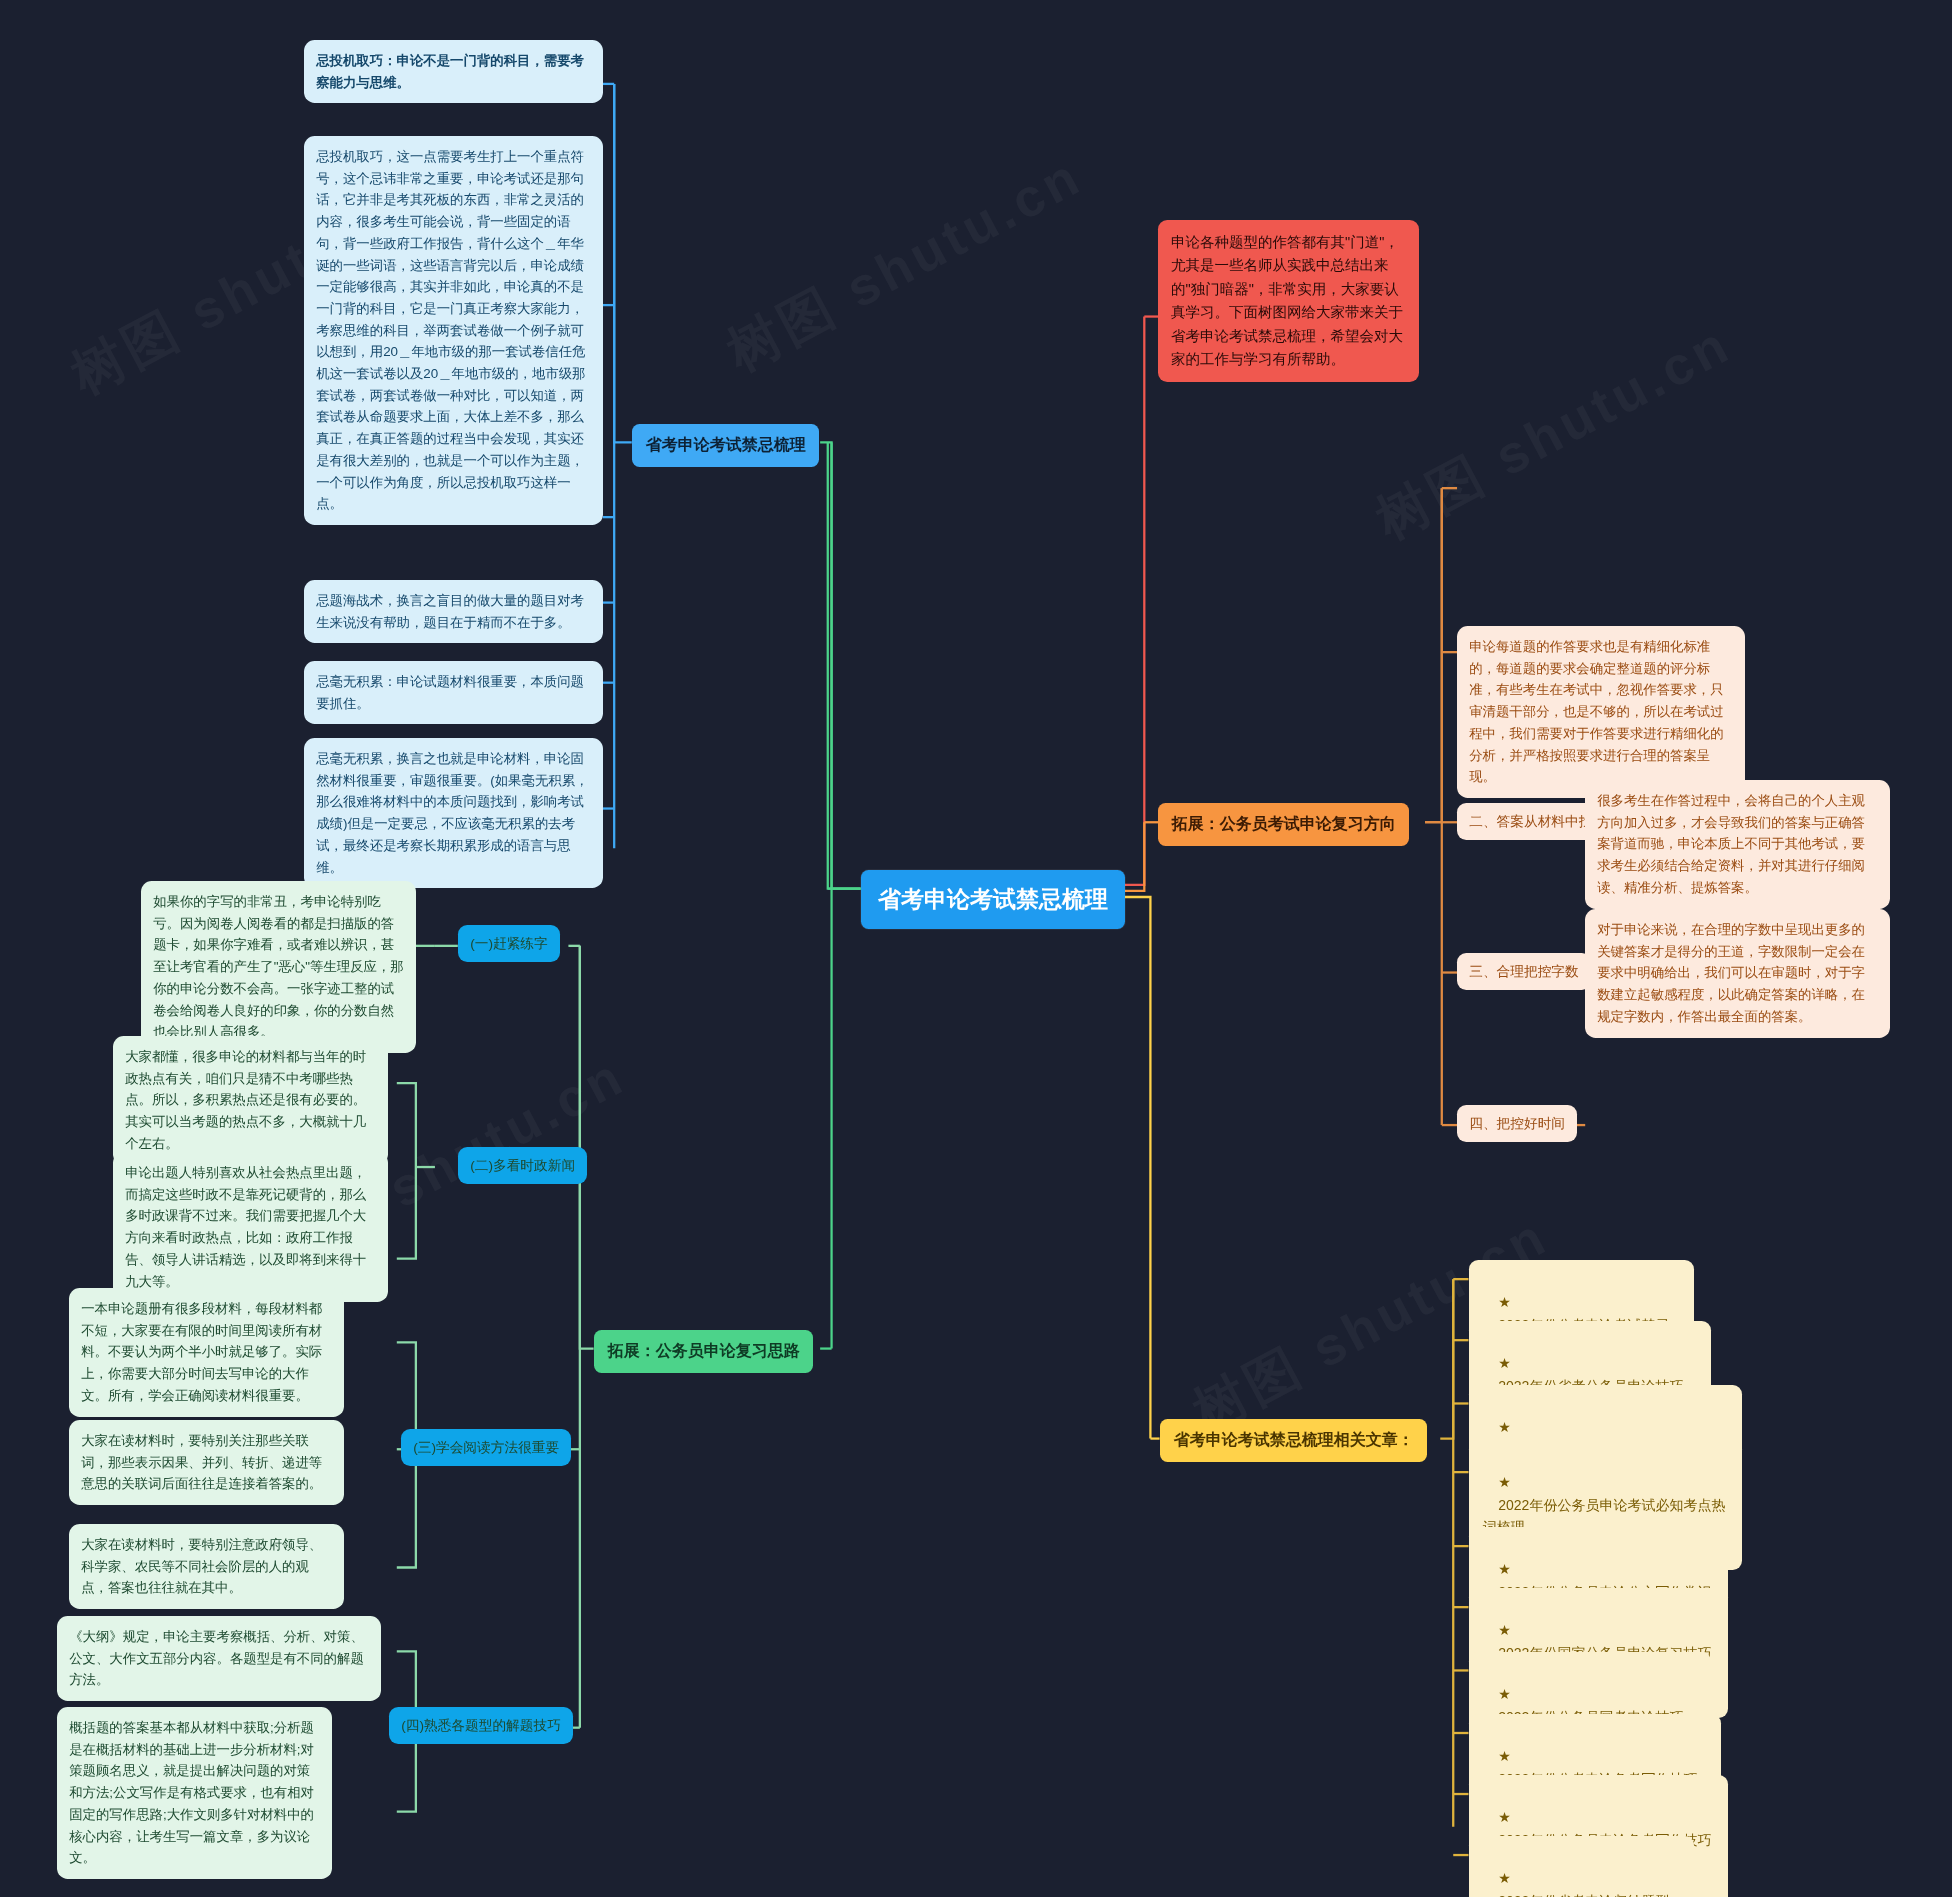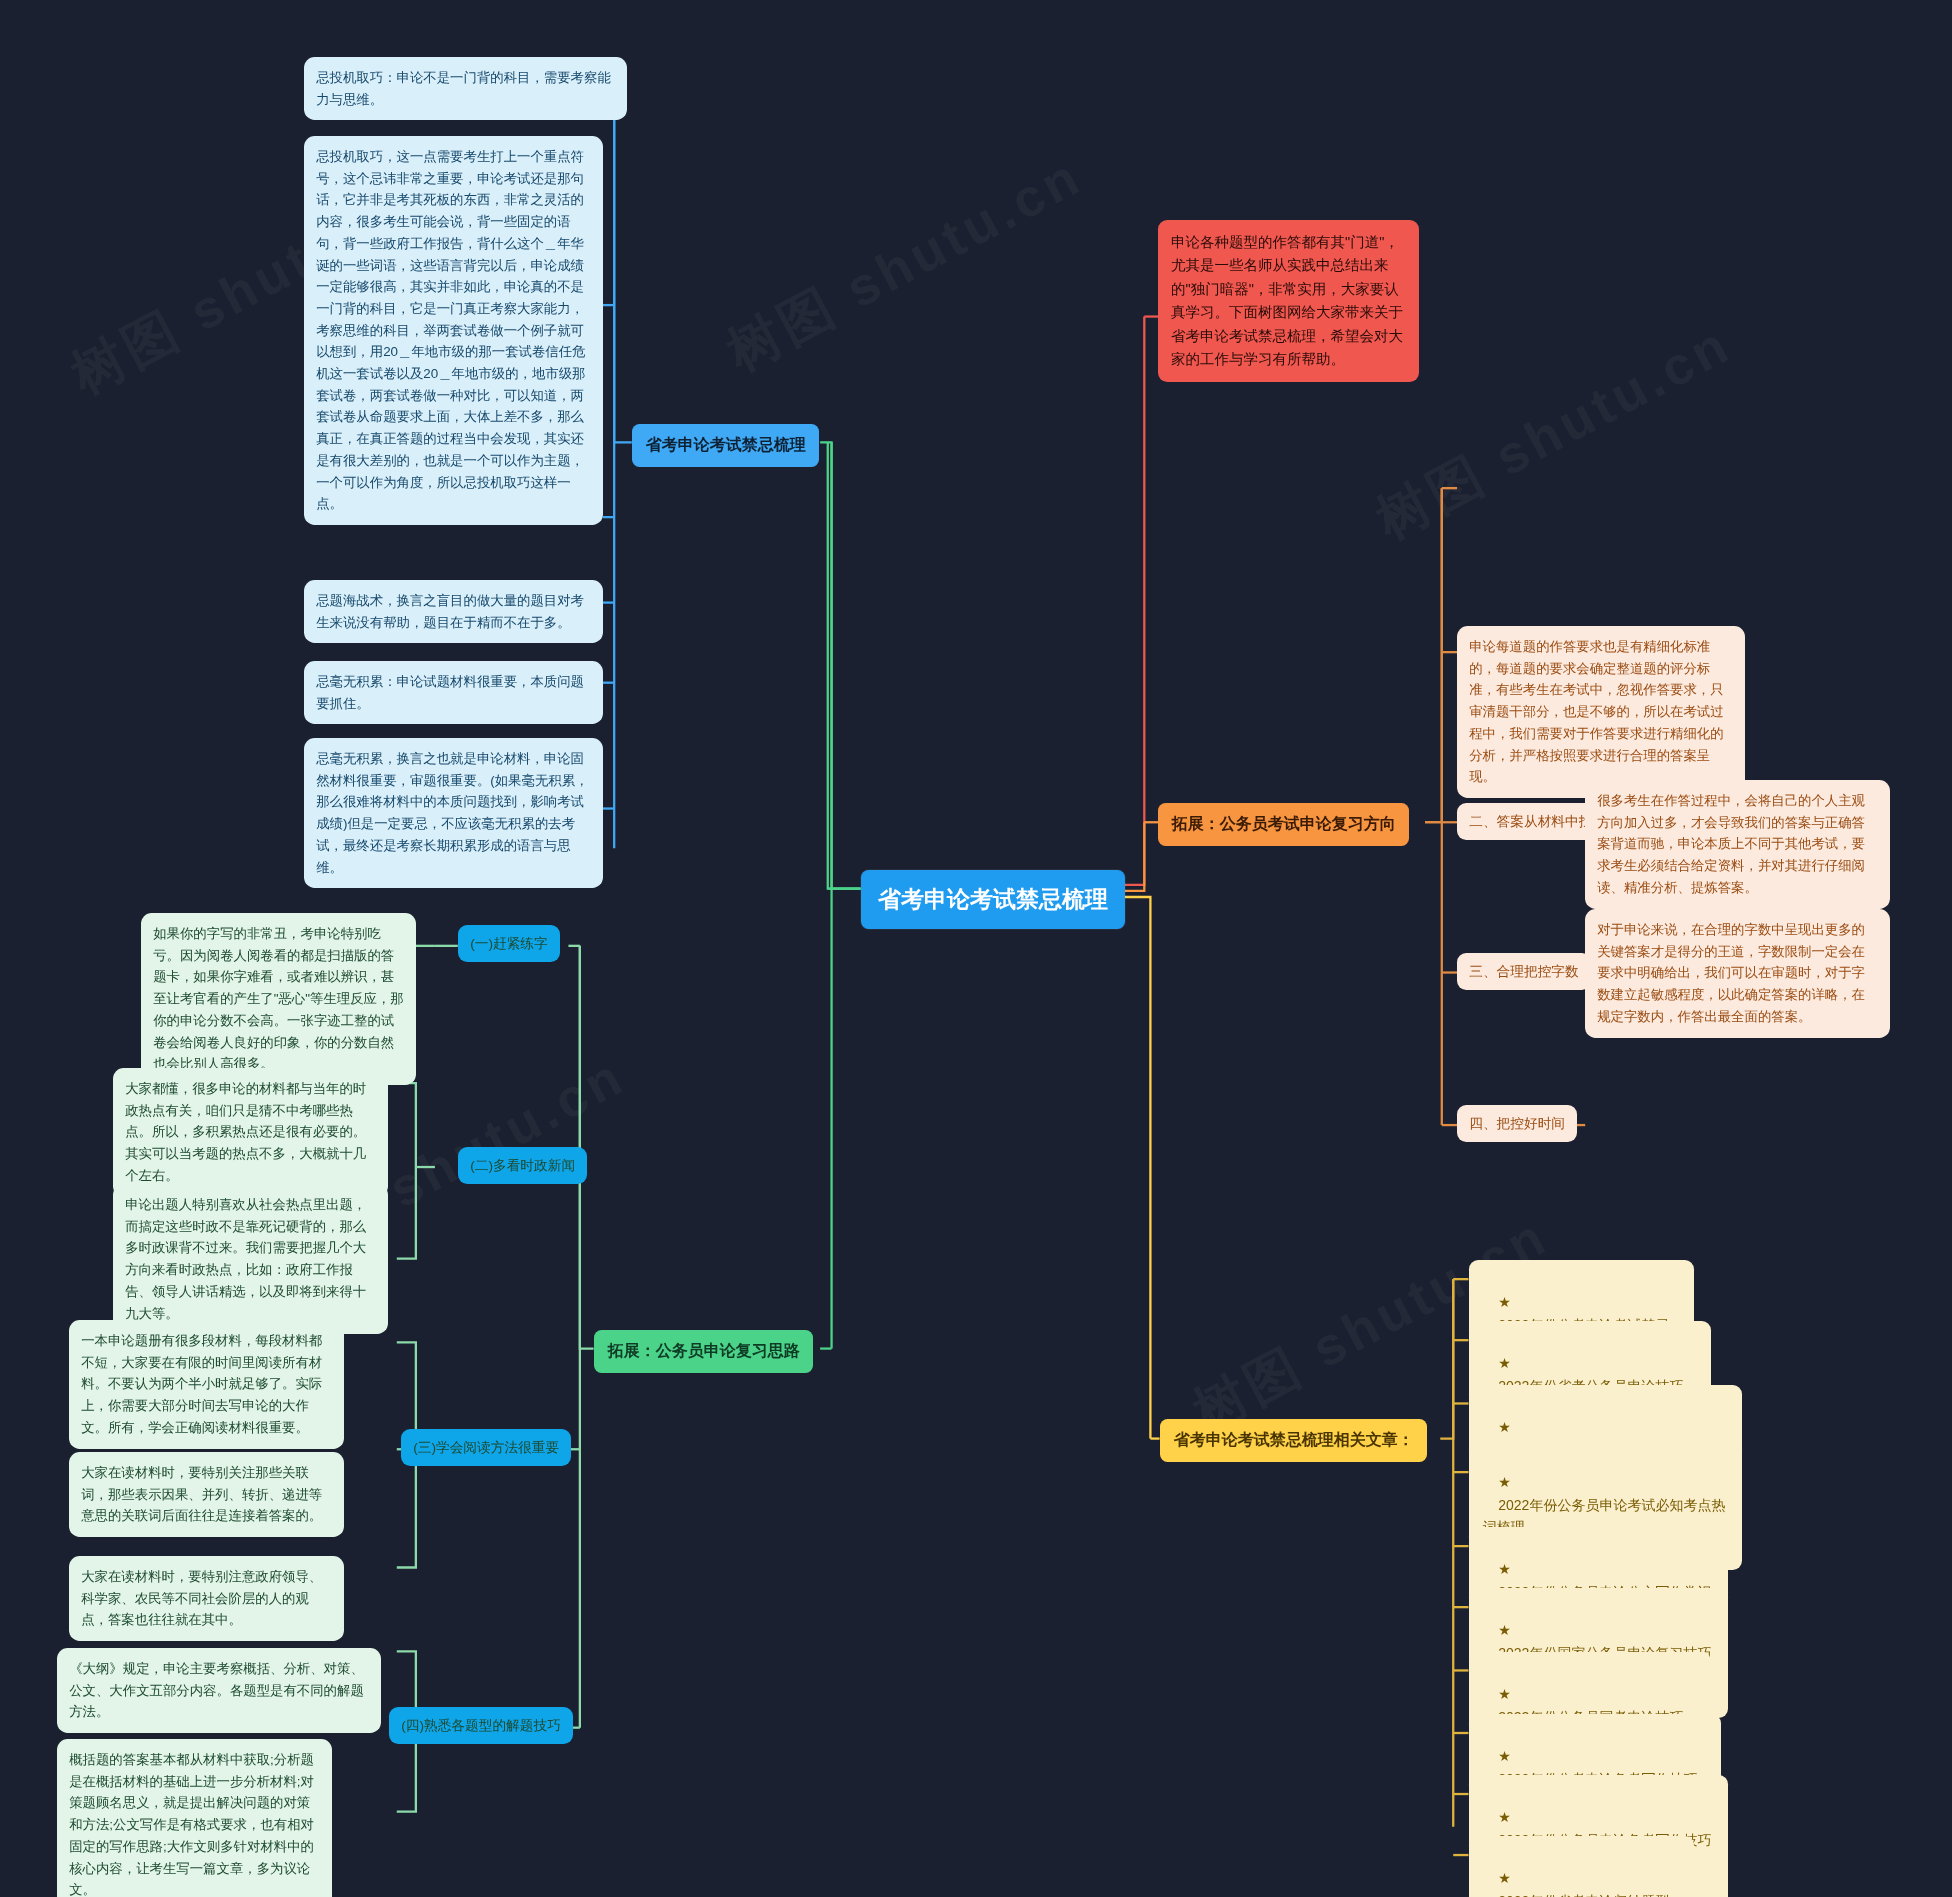--- a/index.html
+++ b/index.html
@@ -30,21 +30,20 @@
   
   .leaf-blue {
     background:#d9effa; color:#15486b;
     font-size:13.4px; padding:10px 12.2px;
     border-radius:10.7px;
   }
   .leaf-green {
     background:#e2f5e8; color:#1d4a30;
     font-size:13.4px; padding:10px 12.2px;
     border-radius:10.7px;
-    margin-top:32px;
   }
   .leaf-orange {
     background:#fdeade; color:#9a4c12;
     font-size:13.4px; padding:10px 12.2px;
     border-radius:10.7px;
   }
   
   .chip-green {
     background:#0ea5e9; color:#1d4a30;
     font-size:13.7px; padding:7.6px 12.2px; border-radius:9.2px;
@@ -179,21 +178,21 @@
       <path d="M1905 2272 H1925" stroke="#e0b33c"></path>
       <path d="M1905 2352 H1925" stroke="#e0b33c"></path>
       <path d="M1905 2432 H1925" stroke="#e0b33c"></path>
     </g>
   </svg>
 
   <div class="node root" style="left:861px; top:870px;">省考申论考试禁忌梳理</div>
 
   <div class="node cat-blue" style="left:632px; top:424px;">省考申论考试禁忌梳理</div>
 
-  <div class="node leaf-blue" style="left:304px; top:57px; width:323px;">忌投机取巧：申论不是一门背的科目，需要考察能力与思维。</div>
+  <div class="node leaf-blue" style="left:304px; top:40px; width:299px;font-weight:bold;">忌投机取巧：申论不是一门背的科目，需要考察能力与思维。</div>
   <div class="node leaf-blue" style="left:304px; top:136px; width:299px;">忌投机取巧，这一点需要考生打上一个重点符号，这个忌讳非常之重要，申论考试还是那句话，它并非是考其死板的东西，非常之灵活的内容，很多考生可能会说，背一些固定的语句，背一些政府工作报告，背什么这个＿年华诞的一些词语，这些语言背完以后，申论成绩一定能够很高，其实并非如此，申论真的不是一门背的科目，它是一门真正考察大家能力，考察思维的科目，举两套试卷做一个例子就可以想到，用20＿年地市级的那一套试卷信任危机这一套试卷以及20＿年地市级的，地市级那套试卷，两套试卷做一种对比，可以知道，两套试卷从命题要求上面，大体上差不多，那么真正，在真正答题的过程当中会发现，其实还是有很大差别的，也就是一个可以作为主题，一个可以作为角度，所以忌投机取巧这样一点。</div>
   <div class="node leaf-blue" style="left:304px; top:580px; width:299px;">忌题海战术，换言之盲目的做大量的题目对考生来说没有帮助，题目在于精而不在于多。</div>
   <div class="node leaf-blue" style="left:304px; top:661px; width:299px;">忌毫无积累：申论试题材料很重要，本质问题要抓住。</div>
   <div class="node leaf-blue" style="left:304px; top:738px; width:299px;">忌毫无积累，换言之也就是申论材料，申论固然材料很重要，审题很重要。(如果毫无积累，那么很难将材料中的本质问题找到，影响考试成绩)但是一定要忌，不应该毫无积累的去考试，最终还是考察长期积累形成的语言与思维。</div>
 
   <div class="node cat-green" style="left:594px; top:1330px;">拓展：公务员申论复习思路</div>
 
   <div class="node chip-green" style="left:458px; top:925px;">(一)赶紧练字</div>
   <div class="node chip-green" style="left:458px; top:1147px;">(二)多看时政新闻</div>
   <div class="node chip-green" style="left:401px; top:1429px;">(三)学会阅读方法很重要</div>

